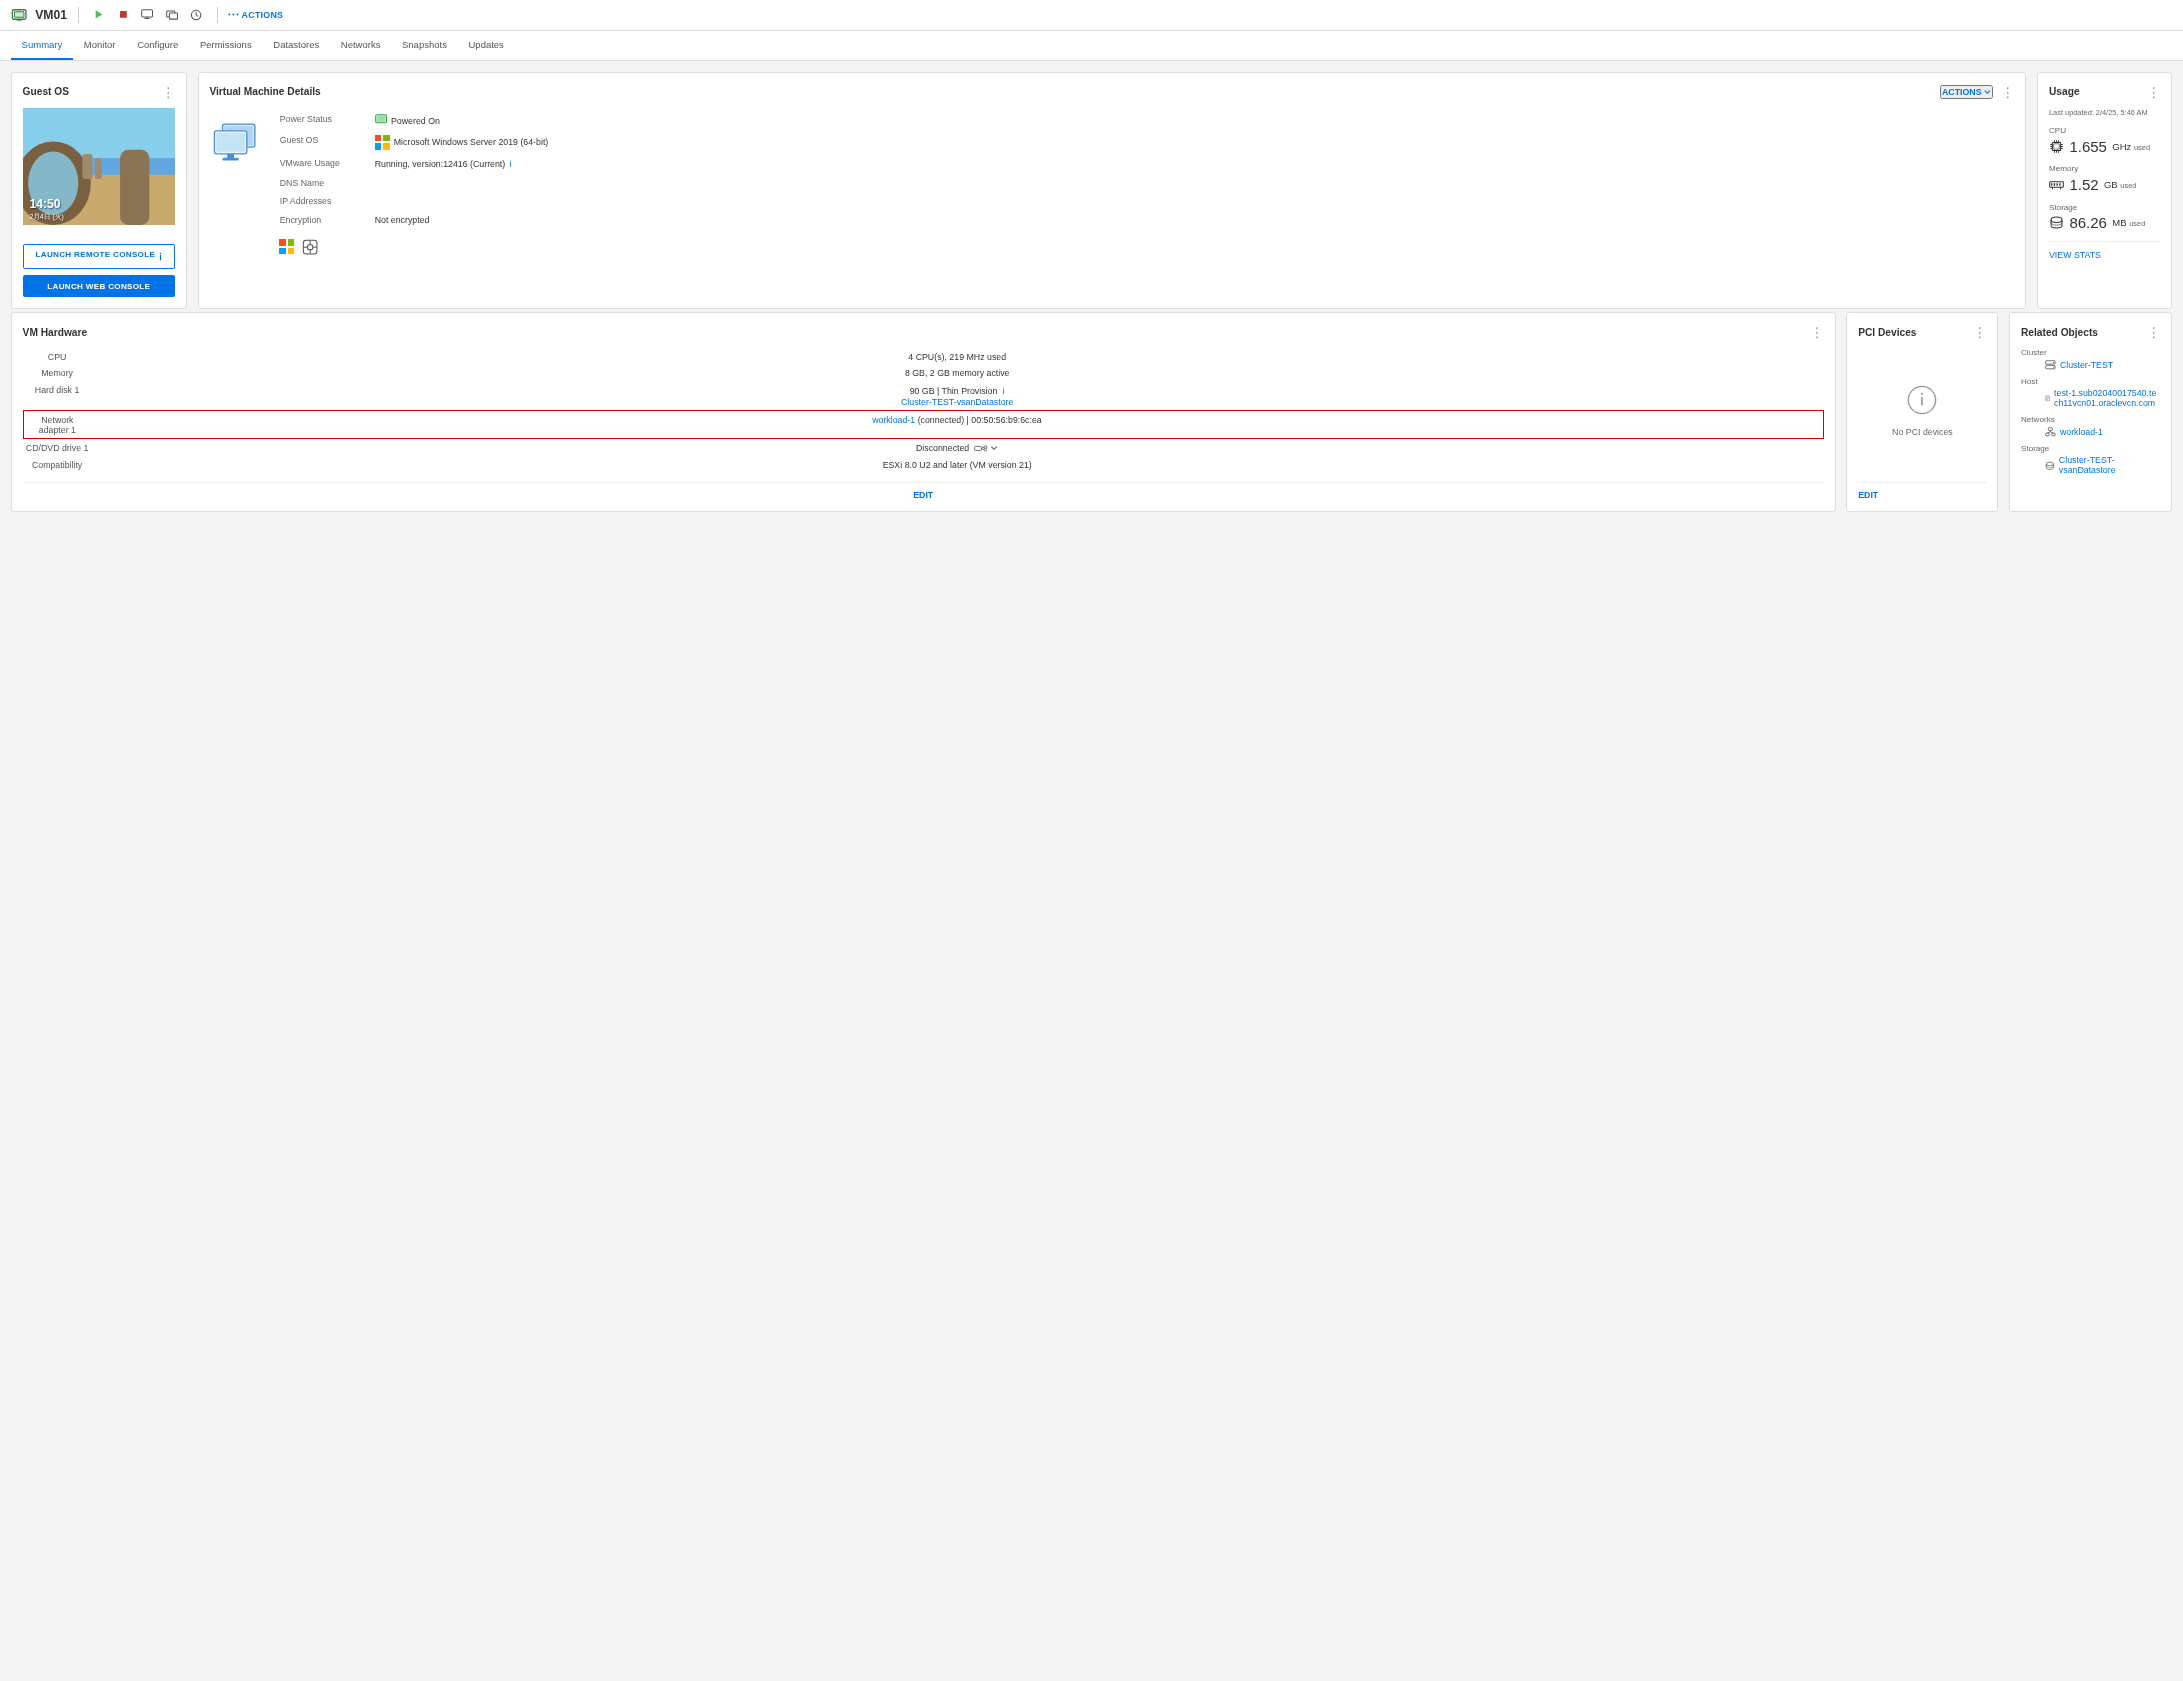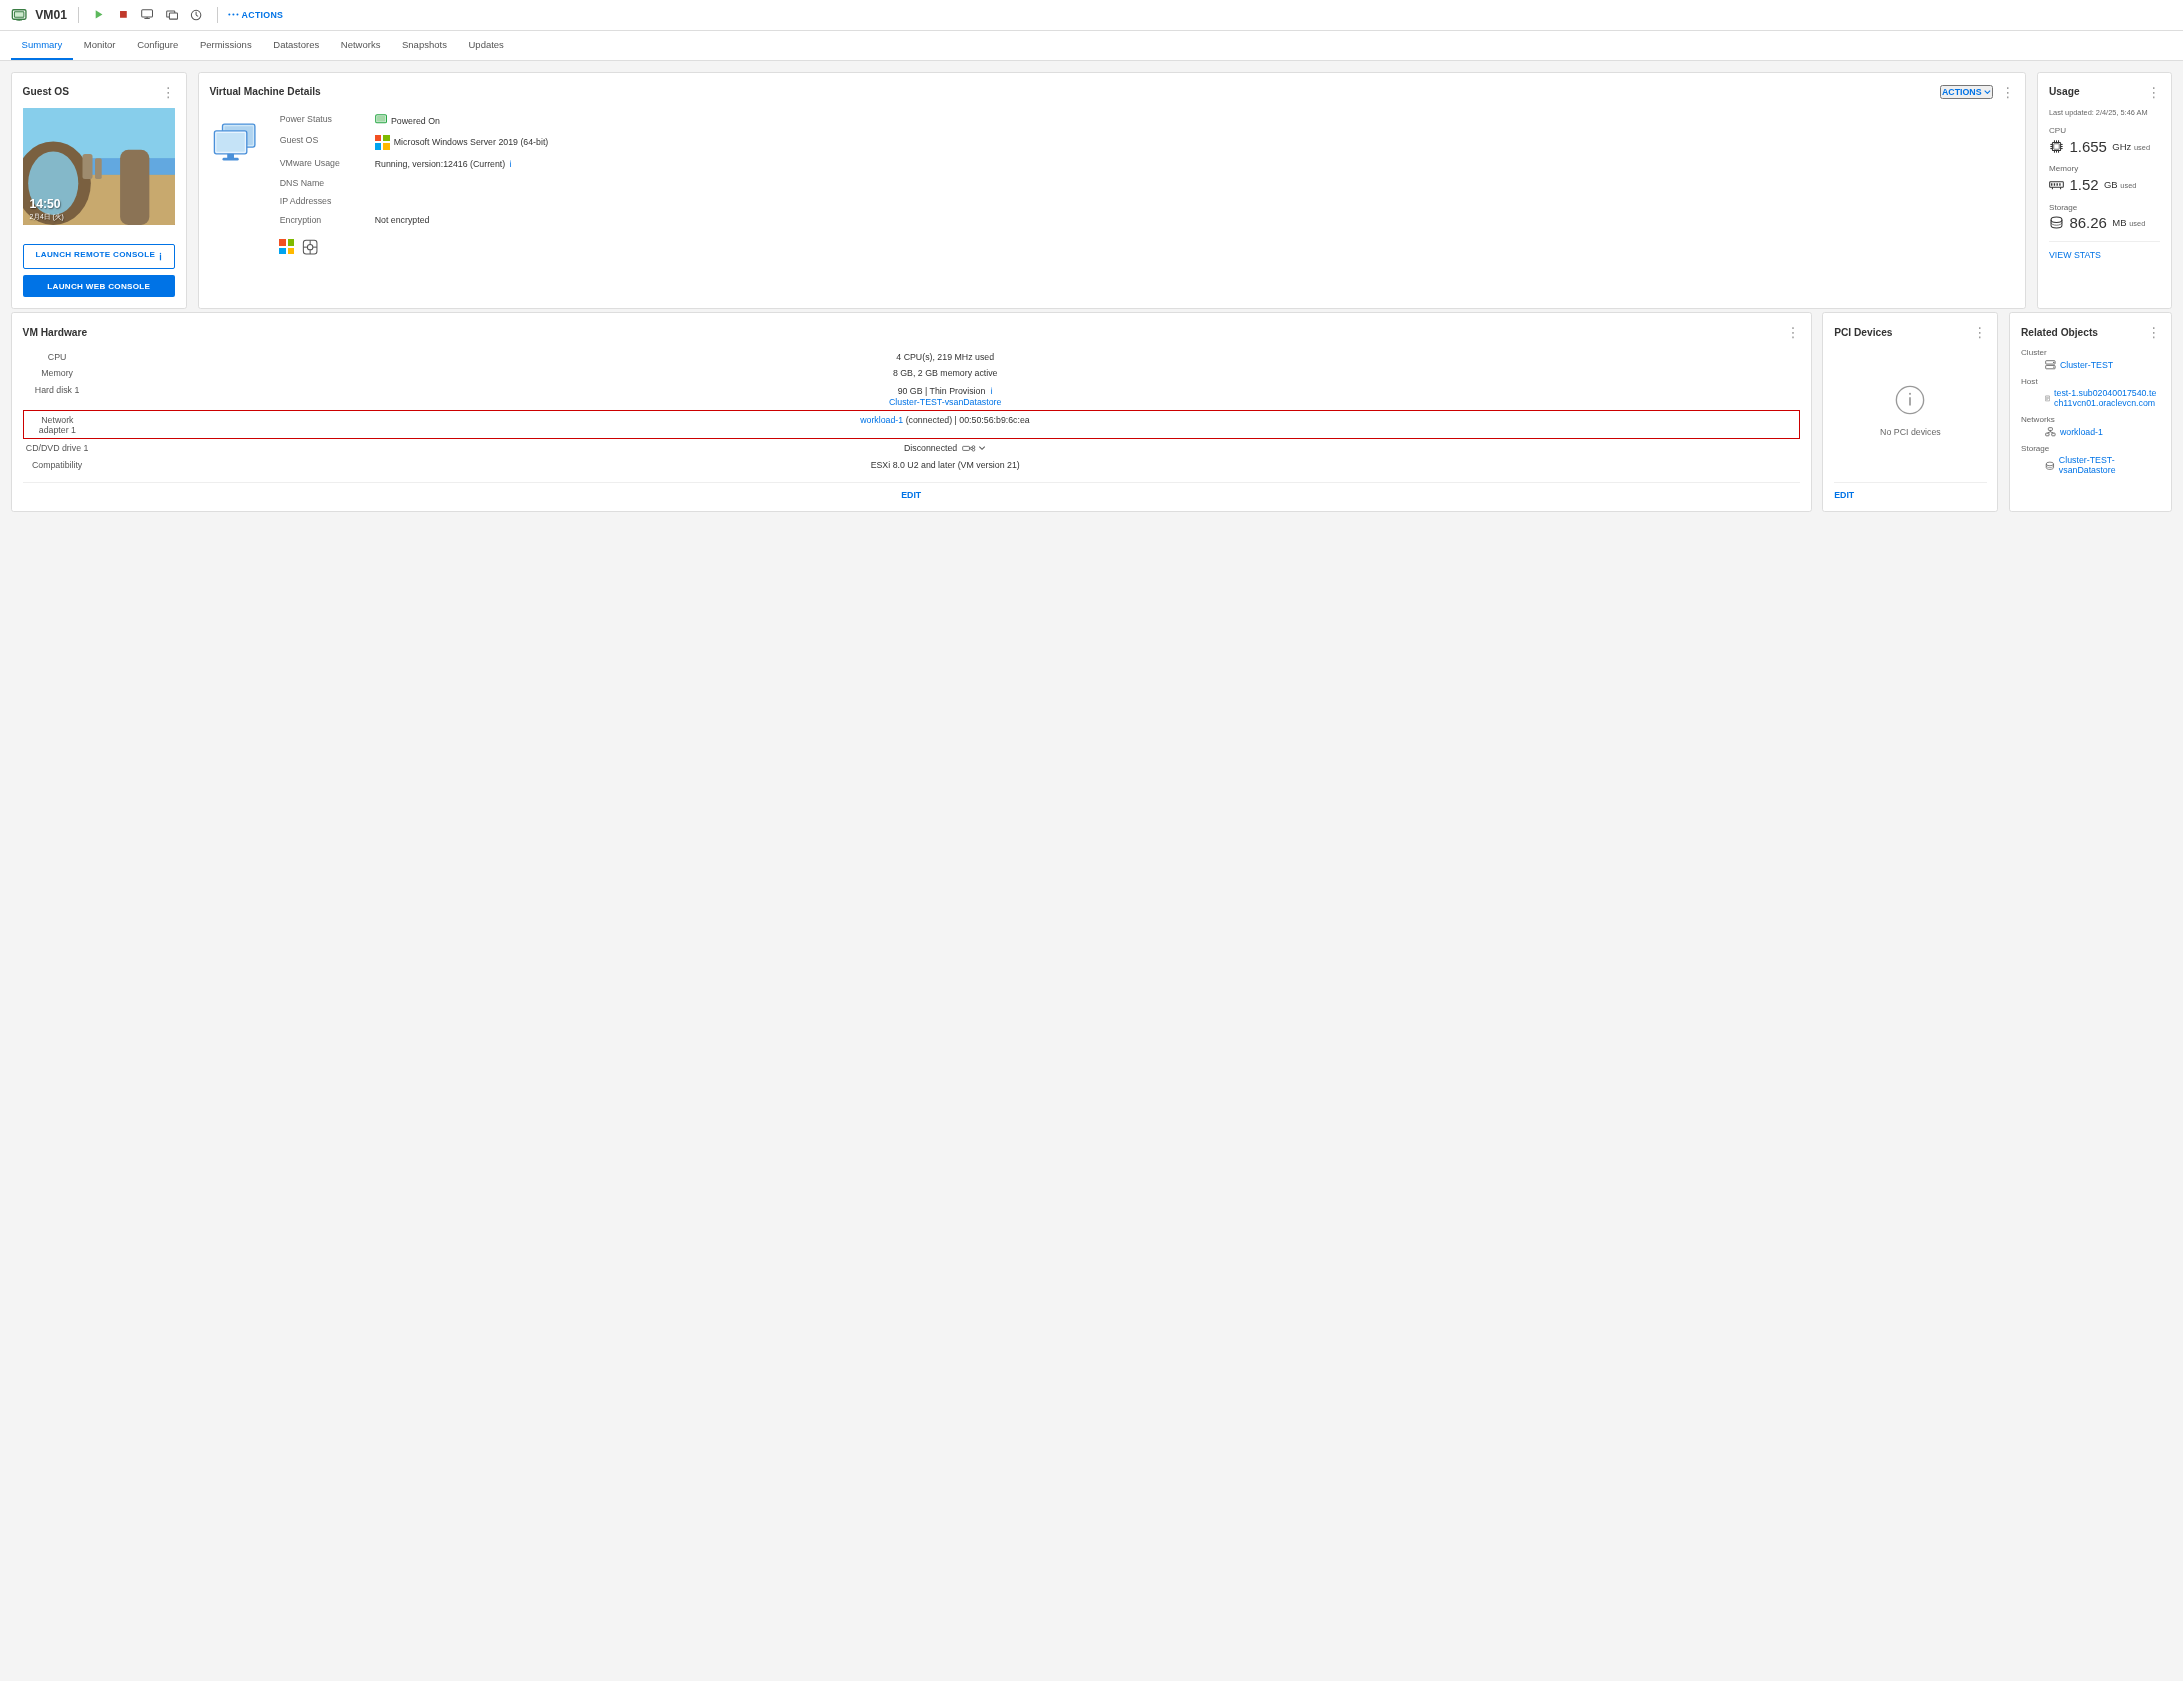--- a/index.html
+++ b/index.html
@@ -58,21 +58,21 @@
     .vm-hardware-card { flex: 1.5; text-align: center; }
     .hw-table { width: 100%; border-collapse: collapse; }
     .hw-table tr td { padding: 3.4px 0; vertical-align: top; font-size: 8.8px; }
     .hw-table tr td:first-child { color: #555; width: 68px; }
     .hw-table tr td:last-child { color: #333; }
     .hw-link { color: #0073e6; text-decoration: none; cursor: pointer; }
     .card-footer { border-top: 0.7px solid #eee; margin-top: 8.1px; padding-top: 6.8px; }
     .footer-link { color: #0073e6; font-size: 8.8px; font-weight: 600; cursor: pointer; }
 
     
-    .pci-card { width: 176px; display: flex; flex-direction: column; }
+    .pci-card { width: 152px; display: flex; flex-direction: column; }
     .pci-empty { display: flex; flex-direction: column; align-items: center; justify-content: center; flex: 1; padding: 27px 0; color: #666; }
     .pci-empty-icon { font-size: 27px; color: #999; margin-bottom: 5.4px; }
 
     
     .related-card { width: 163px; }
     .related-section { margin-bottom: 6.8px; }
     .related-section-title { font-size: 8.1px; color: #666; margin-bottom: 2.7px; }
     .related-item { display: flex; align-items: center; gap: 4.1px; font-size: 8.8px; color: #0073e6; cursor: pointer; margin-bottom: 1.4px; padding-left: 24px; }
 
     

